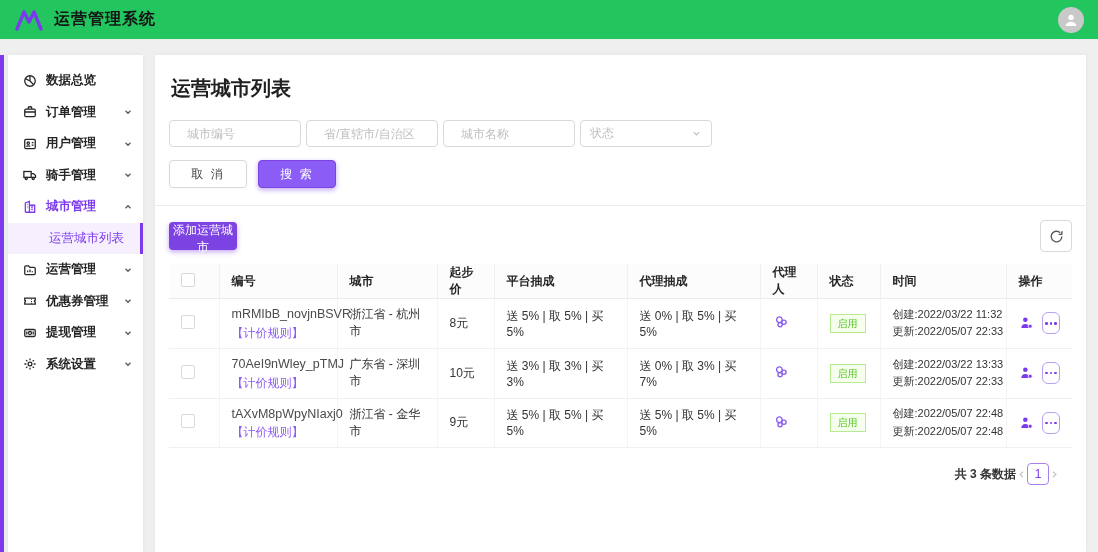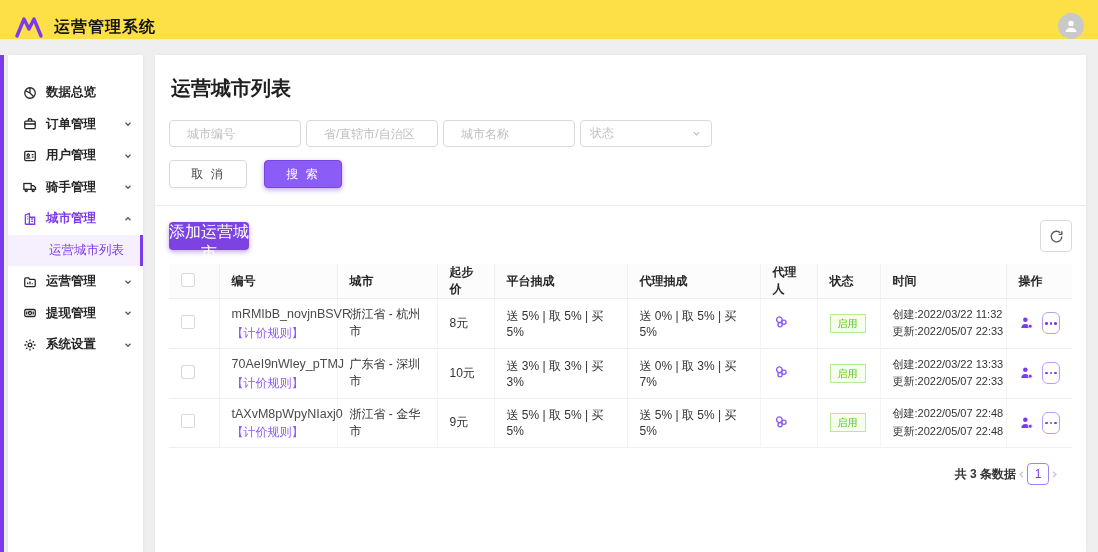--- a/index.html
+++ b/index.html
@@ -1,35 +1,35 @@
 <!DOCTYPE html>
 <html><head>
 <meta charset="utf-8">
 <style>
   * { margin:0; padding:0; box-sizing:border-box; }
   html,body { width:1098px; height:552px; overflow:hidden;
     font-family:"Liberation Sans","DejaVu Sans",sans-serif;
     background:#efefef; color:#262626; font-size:12px; }
 
   
-  .header { height:40px; background:#fde047; display:flex; align-items:flex-end;
+  .header { height:40px; background:#22c55e; display:flex; align-items:center;
     justify-content:space-between; padding:0 14px; border-bottom:1px solid #ececec;
     position:relative; z-index:5; }
   .brand { display:flex; align-items:center; gap:10px; }
   .brand svg { display:block; }
   .app-title { font-size:16px; font-weight:bold; color:#141414; letter-spacing:1px; }
   .avatar { width:26px; height:26px; border-radius:50%; background:#c9c9c9;
     display:flex; align-items:center; justify-content:center; cursor:pointer; }
 
   
   .layout { position:relative; height:512px; }
   .left-accent { position:absolute; left:0; top:15px; bottom:0; width:4px;
     background:#7c3aed; }
   .sidebar { position:absolute; left:8px; top:15px; bottom:0; width:135px;
-    background:#fff; box-shadow:0 0 4px rgba(0,0,0,.05); padding-top:22px; }
+    background:#fff; box-shadow:0 0 4px rgba(0,0,0,.05); padding-top:10px; }
   .main { position:absolute; left:155px; top:15px; right:12px; bottom:0;
     background:#fff; box-shadow:0 0 4px rgba(0,0,0,.05); padding:12px 14px 0 14px; }
 
   
   .menu-item { height:31.5px; display:flex; align-items:center; gap:9px;
     padding:0 10px 0 15px; cursor:pointer; color:#262626; font-weight:bold;
     font-size:12.5px; }
   .menu-item .mi-icon { width:14px; height:14px; flex:0 0 14px; display:flex; }
   .menu-item .mi-label { flex:1; white-space:nowrap; }
   .menu-item .chev { width:10px; height:10px; color:#595959; display:flex; }
@@ -41,33 +41,33 @@
   
   .page-title { font-size:20px; font-weight:bold; color:#1f1f1f; margin:8px 2px 18px 2px; }
   .filter-row { display:flex; gap:5px; }
   .f-input { width:132px; height:27px; border:1px solid #d9d9d9; border-radius:4px;
     padding:0 17px; font-size:12px; color:#333; outline:none;
     font-family:"Liberation Sans","DejaVu Sans",sans-serif; }
   .f-input::placeholder { color:#bfbfbf; }
   .f-select { width:132px; height:27px; border:1px solid #d9d9d9; border-radius:4px;
     padding:0 9px; display:flex; align-items:center; justify-content:space-between;
     color:#bfbfbf; cursor:pointer; background:#fff; }
-  .btn-row { display:flex; gap:17px; margin-top:13px; }
+  .btn-row { display:flex; gap:11px; margin-top:13px; }
   .btn { height:28px; border-radius:4px; font-size:12px; cursor:pointer;
     display:flex; align-items:center; justify-content:center; letter-spacing:2px;
     font-family:"Liberation Sans","DejaVu Sans",sans-serif; }
   .btn-cancel { width:78px; background:#fff; border:1px solid #d9d9d9; color:#434343;
     box-shadow:0 1px 2px rgba(0,0,0,.04); }
   .btn-search { width:78px; background:#8b5cf6; border:1px solid #7c43e2; color:#fff;
     box-shadow:0 2px 5px rgba(124,67,226,.45); }
   .divider { border-top:1px solid #ececec; margin:17px -14px 0 -14px; }
   .toolbar { display:flex; align-items:center; justify-content:space-between;
     margin-top:14px; }
-  .btn-add { width:80px; height:28px; background:#7c43e2; border:none; color:#fff;
-    border-radius:4px; font-size:16px; cursor:pointer;
+  .btn-add { width:68px; height:28px; background:#7c43e2; border:none; color:#fff;
+    border-radius:4px; font-size:12px; cursor:pointer;
     box-shadow:0 2px 5px rgba(124,67,226,.45);
     font-family:"Liberation Sans","DejaVu Sans",sans-serif; }
   .btn-refresh { width:32px; height:32px; border:1px solid #d9d9d9; border-radius:4px;
     background:#fff; display:flex; align-items:center; justify-content:center;
     cursor:pointer; color:#595959; }
 
   
   table { border-collapse:collapse; table-layout:fixed; width:903px; margin-top:12px;
     font-size:12px; color:#333; }
   thead th { background:#fcfcfc; font-weight:bold; text-align:left; color:#262626;
@@ -210,20 +210,34 @@
         </svg>
       </span>
       <span class="mi-label">运营管理</span>
       <span class="chev">
         <svg width="10" height="10" viewBox="0 0 24 24" fill="none" stroke="currentColor" stroke-width="3">
             <polyline points="6,9 12,15 18,9"></polyline>
           </svg>
       </span>
     </div>
 
+    <div class="menu-item">
+      <span class="mi-icon">
+        <svg width="14" height="14" viewBox="0 0 24 24" fill="none" stroke="currentColor" stroke-width="2.2">
+          <path d="M3 7h18v3.5a1.8 1.8 0 0 0 0 3.5V17.5H3V14a1.8 1.8 0 0 0 0-3.5z"></path>
+            <path d="M14.5 8.5v1.5M14.5 12v1.5M14.5 15v1.5" stroke-width="1.8"></path>
+        </svg>
+      </span>
+      <span class="mi-label">优惠券管理</span>
+      <span class="chev">
+        <svg width="10" height="10" viewBox="0 0 24 24" fill="none" stroke="currentColor" stroke-width="3">
+            <polyline points="6,9 12,15 18,9"></polyline>
+          </svg>
+      </span>
+    </div>
 
     <div class="menu-item">
       <span class="mi-icon">
         <svg width="14" height="14" viewBox="0 0 24 24" fill="none" stroke="currentColor" stroke-width="2.2">
           <rect x="3" y="6" width="18" height="12" rx="2"></rect>
             <circle cx="12" cy="12" r="2.6"></circle>
             <path d="M6.5 9.5v5M17.5 9.5v5"></path>
         </svg>
       </span>
       <span class="mi-label">提现管理</span>

